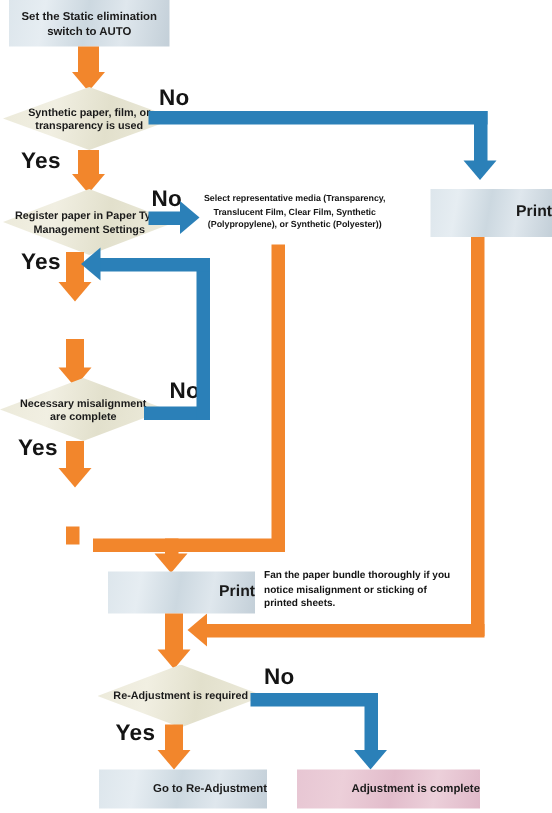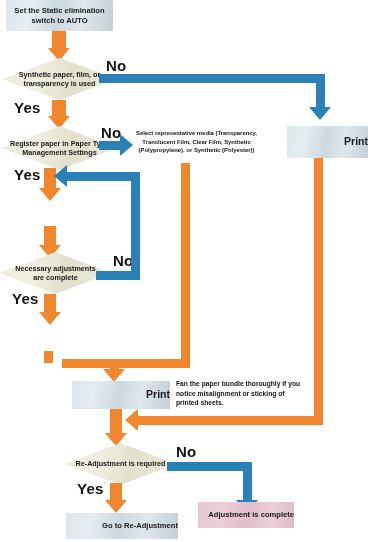--- a/index.html
+++ b/index.html
@@ -128,21 +128,21 @@
   <div class="seg" style="left:181px;top:163px;width:9px;height:199px;"></div>
   <div class="seg" style="left:62px;top:359px;width:128px;height:9px;"></div>
 
 
   <div class="seg" style="left:44px;top:226px;width:12px;height:21px;"></div>
   <div class="arrow-d" style="left:39px;top:245px;"></div>
 
   <div class="diamond" style="left:0px;top:252px;width:111px;height:42px;">
     <div class="shape"></div>
     <div class="txt" style="font-size:7.2px;padding:0 9px;">
-      <span>Necessary adjustments are complete</span>
+      <span>Necessary misalignment are complete</span>
     </div>
   </div>
 
   <div class="yn" style="left:113px;top:252px;font-size:15px;">No</div>
   <div class="seg blue" style="left:96px;top:271px;width:44px;height:9px;"></div>
   <div class="seg blue" style="left:131px;top:172px;width:9px;height:108px;"></div>
   <div class="seg blue" style="left:66px;top:172px;width:74px;height:9px;"></div>
   <div class="arrow-l blue" style="left:54px;top:165px;"></div>
 
   <div class="yn" style="left:12px;top:290px;font-size:15px;">Yes</div>
@@ -178,17 +178,17 @@
   <div class="arrow-d blue" style="left:236px;top:500px;"></div>
 
   <div class="yn" style="left:77px;top:480px;font-size:15px;">Yes</div>
   <div class="seg" style="left:110px;top:483px;width:12px;height:19px;"></div>
   <div class="arrow-d" style="left:105px;top:500px;"></div>
 
   <div class="box blue" style="left:66px;top:513px;width:112px;height:26px;font-size:7.6px;">
     <span>Go to Re-Adjustment</span>
   </div>
 
-  <div class="box pink" style="left:198px;top:502px;width:96px;height:26px;font-size:7.6px;">
+  <div class="box pink" style="left:198px;top:513px;width:122px;height:26px;font-size:7.6px;">
     <span>Adjustment is complete</span>
   </div>
 
 </div>
 
 </body></html>

